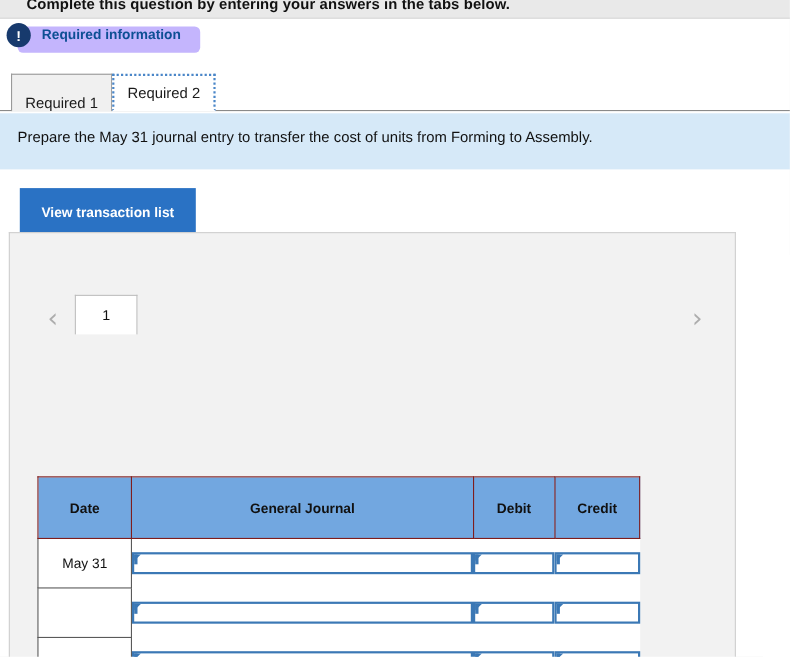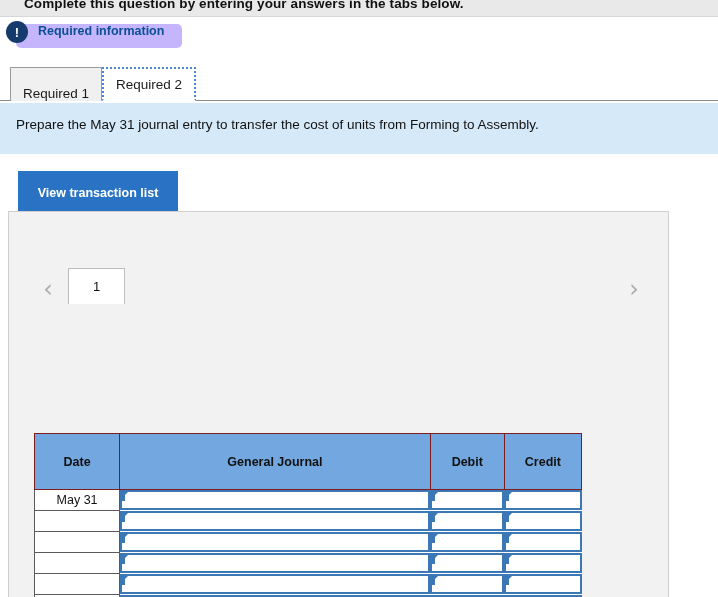--- a/index.html
+++ b/index.html
@@ -258,21 +258,21 @@
     height: 23px;
     font-size: 12.5px;
     font-weight: bold;
     color: #111111;
     text-align: center;
     padding: 16px;
   }
   .jtable td {
     border: 1px solid #5a5a5a;
     height: 20px;
-    padding: 0;
+    padding: 12px;
     vertical-align: middle;
   }
   .col-date  { width: 85px; }
   .col-gj    { width: 310px; }
   .col-deb   { width: 74px; }
   .col-cred  { width: 77px; }
 
   .cell-date {
     text-align: center;
     font-size: 12.5px;

